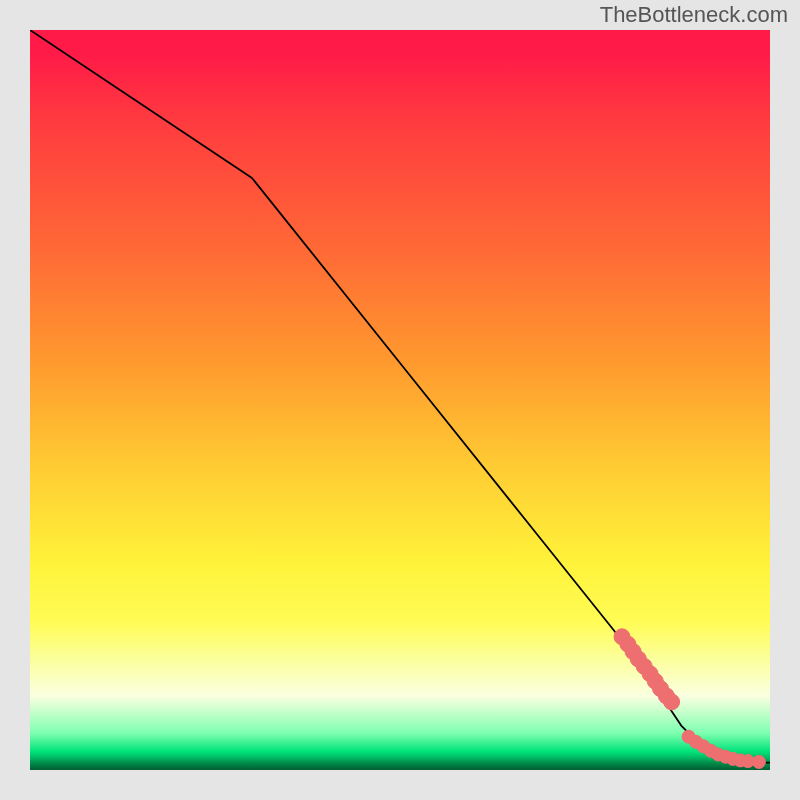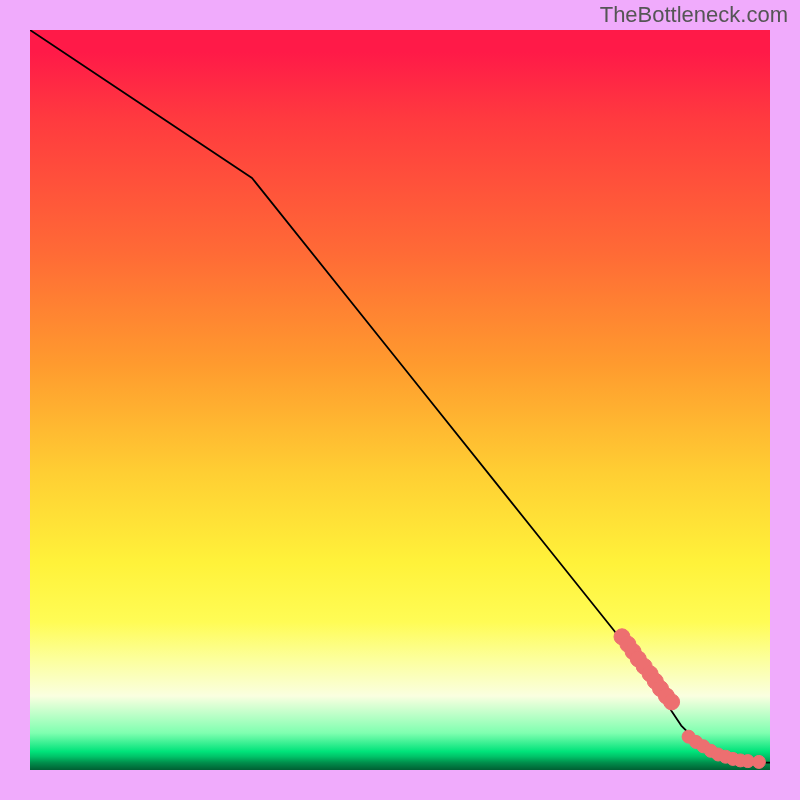--- a/index.html
+++ b/index.html
@@ -8,21 +8,21 @@
     width: 800px;
     height: 800px;
     background: #000;
     overflow: hidden;
     font-family: Arial, Helvetica, sans-serif;
   }
   .outer {
     position: relative;
     width: 800px;
     height: 800px;
-    background: #f0abfc;
+    background: #e5e5e5;
   }
   .watermark {
     position: absolute;
     top: 2px;
     right: 12px;
     color: #555;
     font-size: 22px;
     font-weight: 500;
     z-index: 20;
     font-family: Arial, sans-serif;

